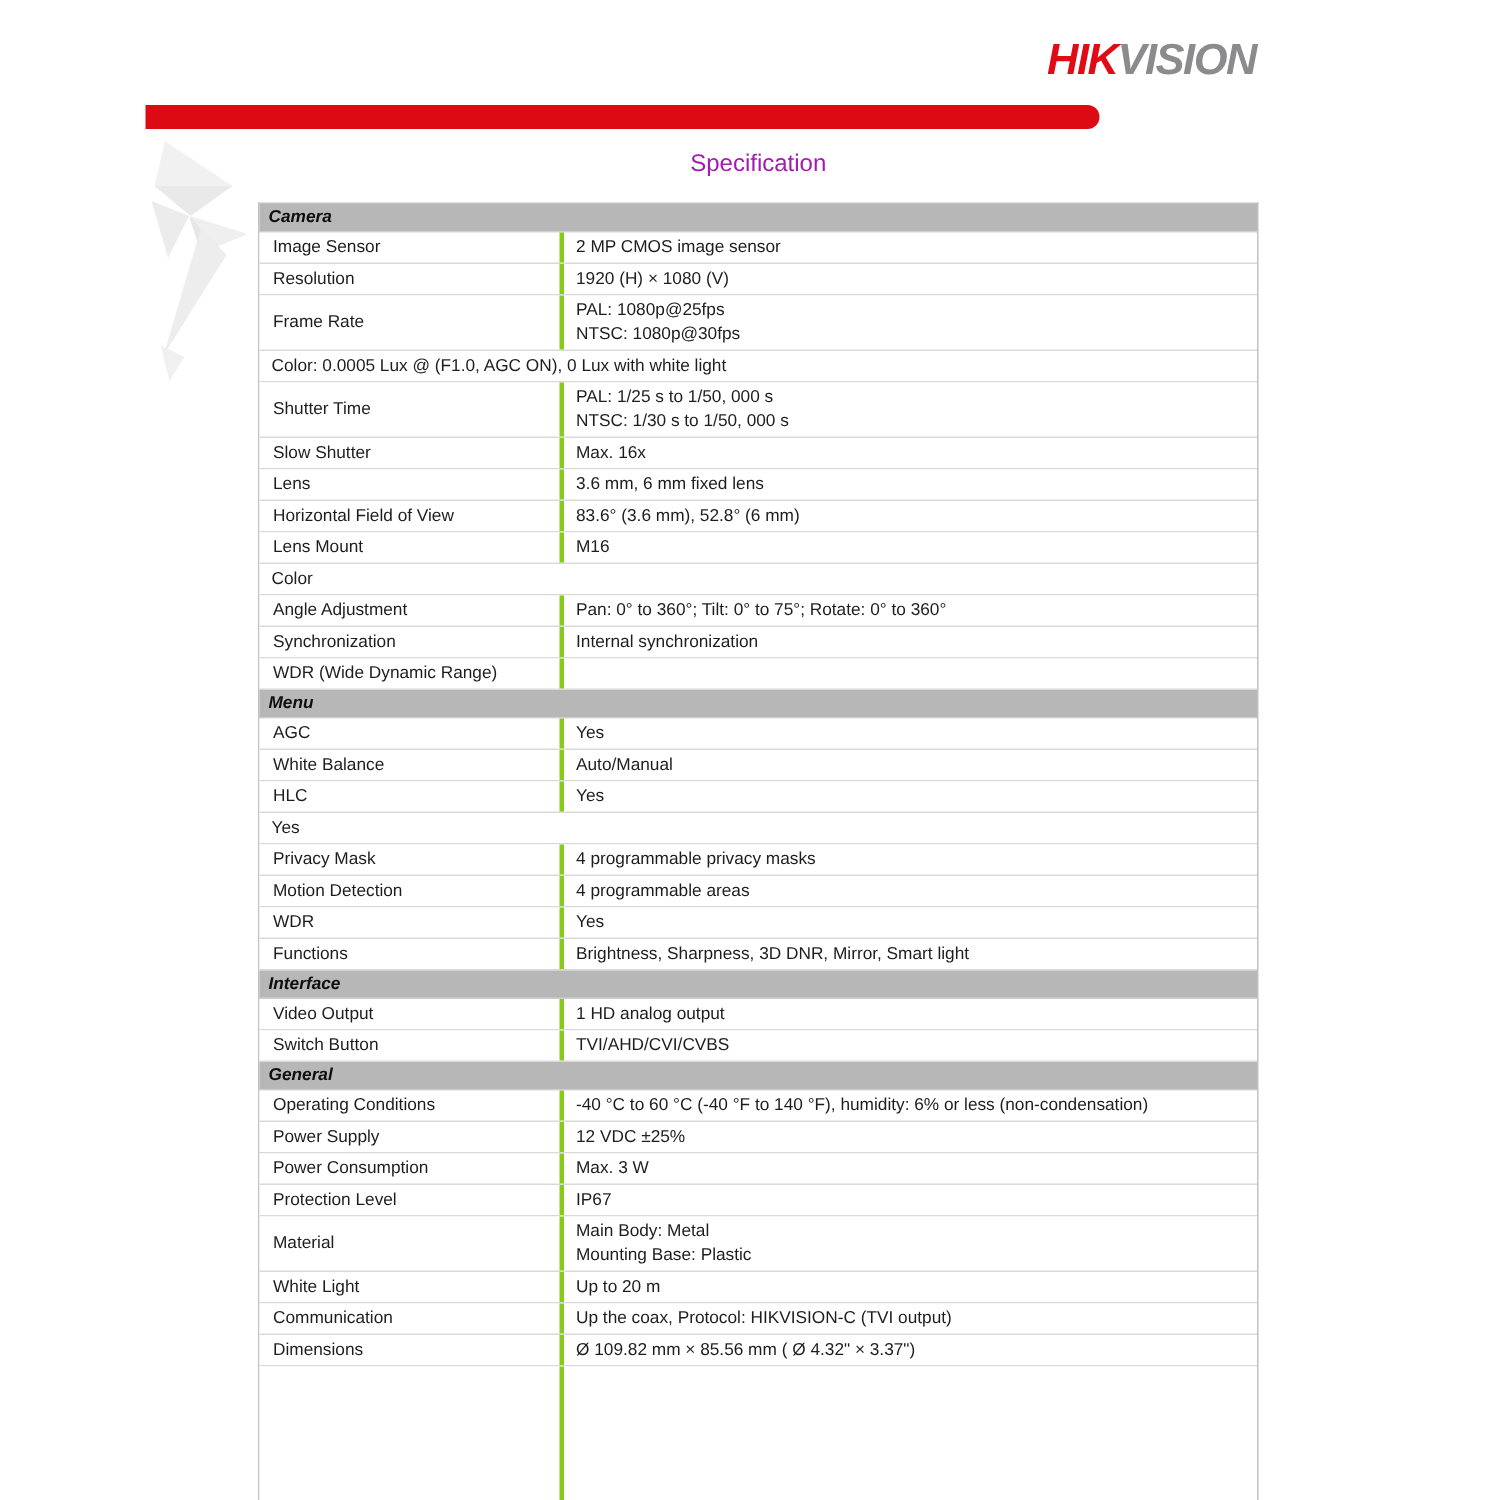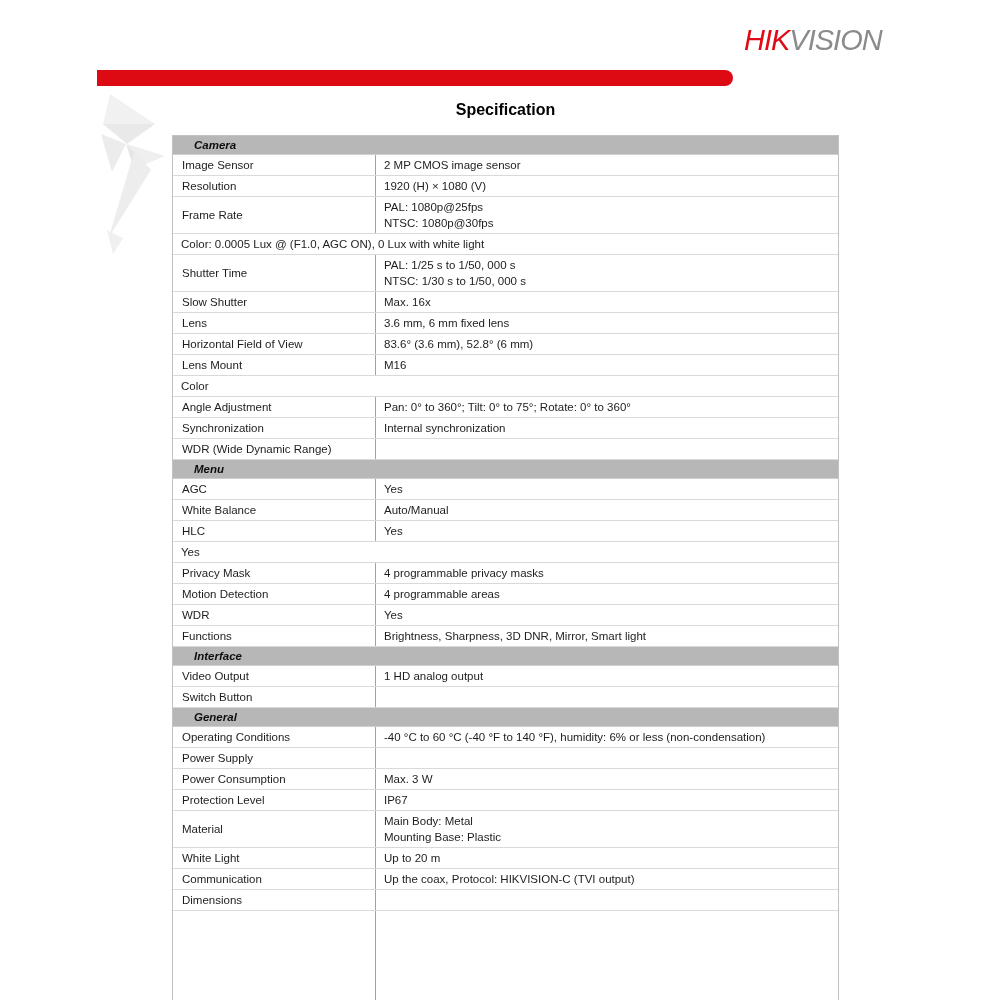--- a/index.html
+++ b/index.html
@@ -10,25 +10,24 @@
     color: #1d1d1d;
     overflow: hidden;
   }
 
   
   .logo {
     position: absolute;
     top: 24px;
     left: 698px;
     font-size: 29px;
-    font-weight: normal;
+    font-weight: bold;
     font-style: italic;
     letter-spacing: -1px;
     white-space: nowrap;
-    margin-left: 46px;
   }
   .logo .hik { color: #e00b14; }
   .logo .vision { color: #8b8b8d; }
 
   
   .red-bar {
     position: absolute;
     left: 97px;
     top: 70px;
     width: 636px;
@@ -48,57 +47,57 @@
   }
 
   
   .page-title {
     position: absolute;
     left: 172px;
     top: 101px;
     width: 667px;
     text-align: center;
     font-size: 16px;
-    font-weight: bold;
-    color: #000000;
+    font-weight: normal;
+    color: #a21caf;
   }
 
   
   .spec-table {
     position: absolute;
     left: 172px;
     top: 135px;
     width: 667px;
     border: 1px solid #c2c2c2;
     border-bottom: 1px solid #cccccc;
     font-size: 11.5px;
     background: #ffffff;
   }
   .section-row {
     background: #b7b7b7;
     border-bottom: 1px solid #cfcfcf;
     min-height: 19px;
     display: flex;
     align-items: center;
-    padding-left: 21px;
+    padding-left: 6px;
     font-weight: bold;
     font-style: italic;
     color: #0e0e0e;
   }
   .spec-row {
     display: flex;
     border-bottom: 1px solid #d9d9d9;
     min-height: 21px;
     background: #ffffff;
   }
   .spec-row:last-child { border-bottom: none; flex-direction: column; }
   .cell-label {
     width: 203px;
     flex: 0 0 203px;
-    border-right: 1px solid #84cc16;
+    border-right: 3px solid #84cc16;
     padding: 2px 4px 2px 9px;
     display: flex;
     align-items: center;
     line-height: 16px;
   }
   .cell-value {
     flex: 1;
     padding: 2px 4px 2px 8px;
     display: flex;
     flex-direction: column;
@@ -260,32 +259,38 @@
       <span>Interface</span>
     </div>
     <div class="spec-row">
       <div class="cell-label">Video Output</div>
       <div class="cell-value">
         <div>1 HD analog output</div>
       </div>
     </div>
     <div class="spec-row">
       <div class="cell-label">Switch Button</div>
+      <div class="cell-value">
+        <div>TVI/AHD/CVI/CVBS</div>
+      </div>
     </div>
     <div class="section-row">
       <span>General</span>
     </div>
     <div class="spec-row">
       <div class="cell-label">Operating Conditions</div>
       <div class="cell-value">
         <div>-40 °C to 60 °C (-40 °F to 140 °F), humidity: 6% or less (non-condensation)</div>
       </div>
     </div>
     <div class="spec-row">
       <div class="cell-label">Power Supply</div>
+      <div class="cell-value">
+        <div>12 VDC ±25%</div>
+      </div>
     </div>
     <div class="spec-row">
       <div class="cell-label">Power Consumption</div>
       <div class="cell-value">
         <div>Max. 3 W</div>
       </div>
     </div>
     <div class="spec-row">
       <div class="cell-label">Protection Level</div>
       <div class="cell-value">
@@ -306,20 +311,23 @@
       </div>
     </div>
     <div class="spec-row">
       <div class="cell-label">Communication</div>
       <div class="cell-value">
         <div>Up the coax, Protocol: HIKVISION-C (TVI output)</div>
       </div>
     </div>
     <div class="spec-row">
       <div class="cell-label">Dimensions</div>
+      <div class="cell-value">
+        <div>Ø 109.82 mm × 85.56 mm ( Ø 4.32" × 3.37")</div>
+      </div>
     </div>
     <div class="spec-row">
       <div class="cell-label">Weight</div>
       <div class="cell-value">
         <div>Approx. 336 g (0.74 lb.)</div>
       </div>
     </div>
   </div>
 
 </body></html>

